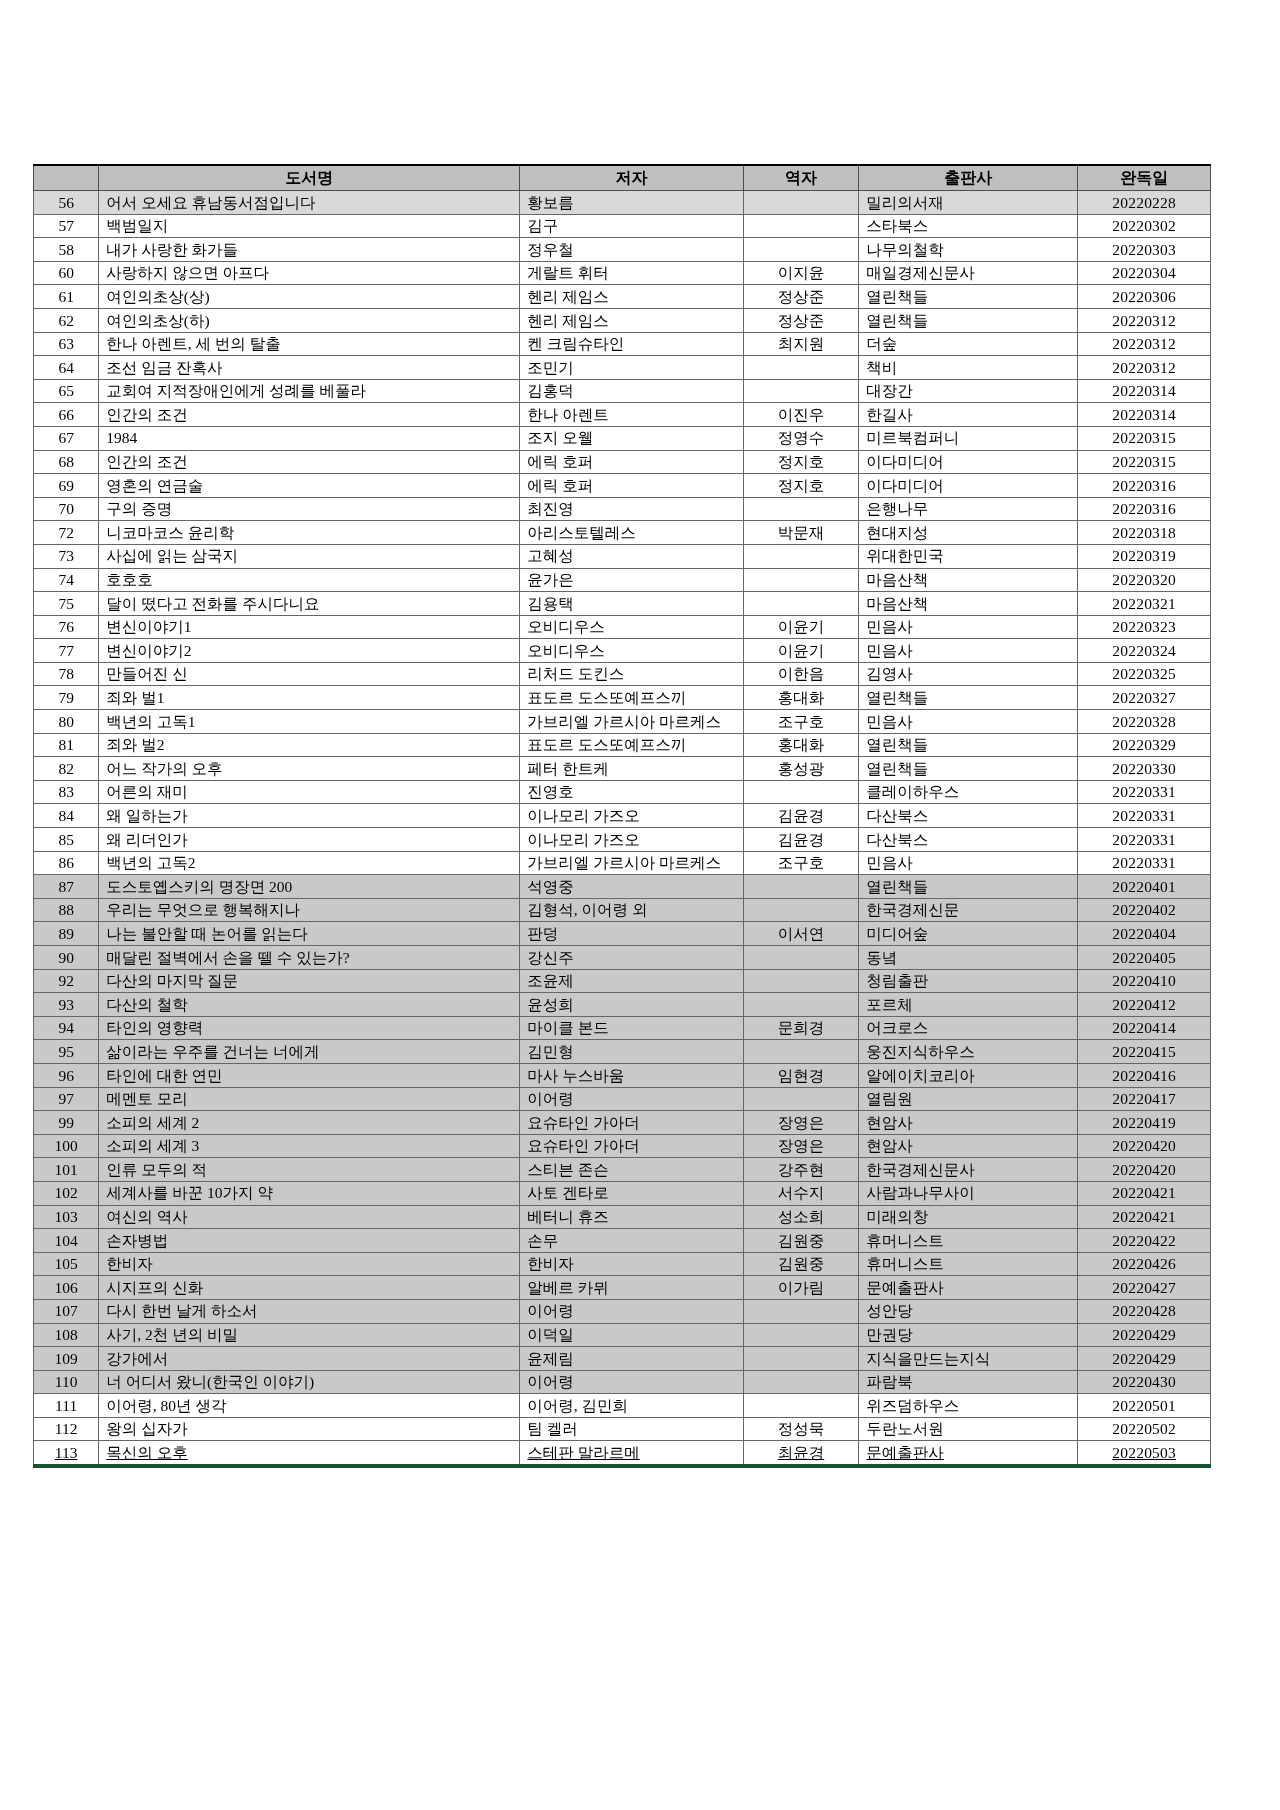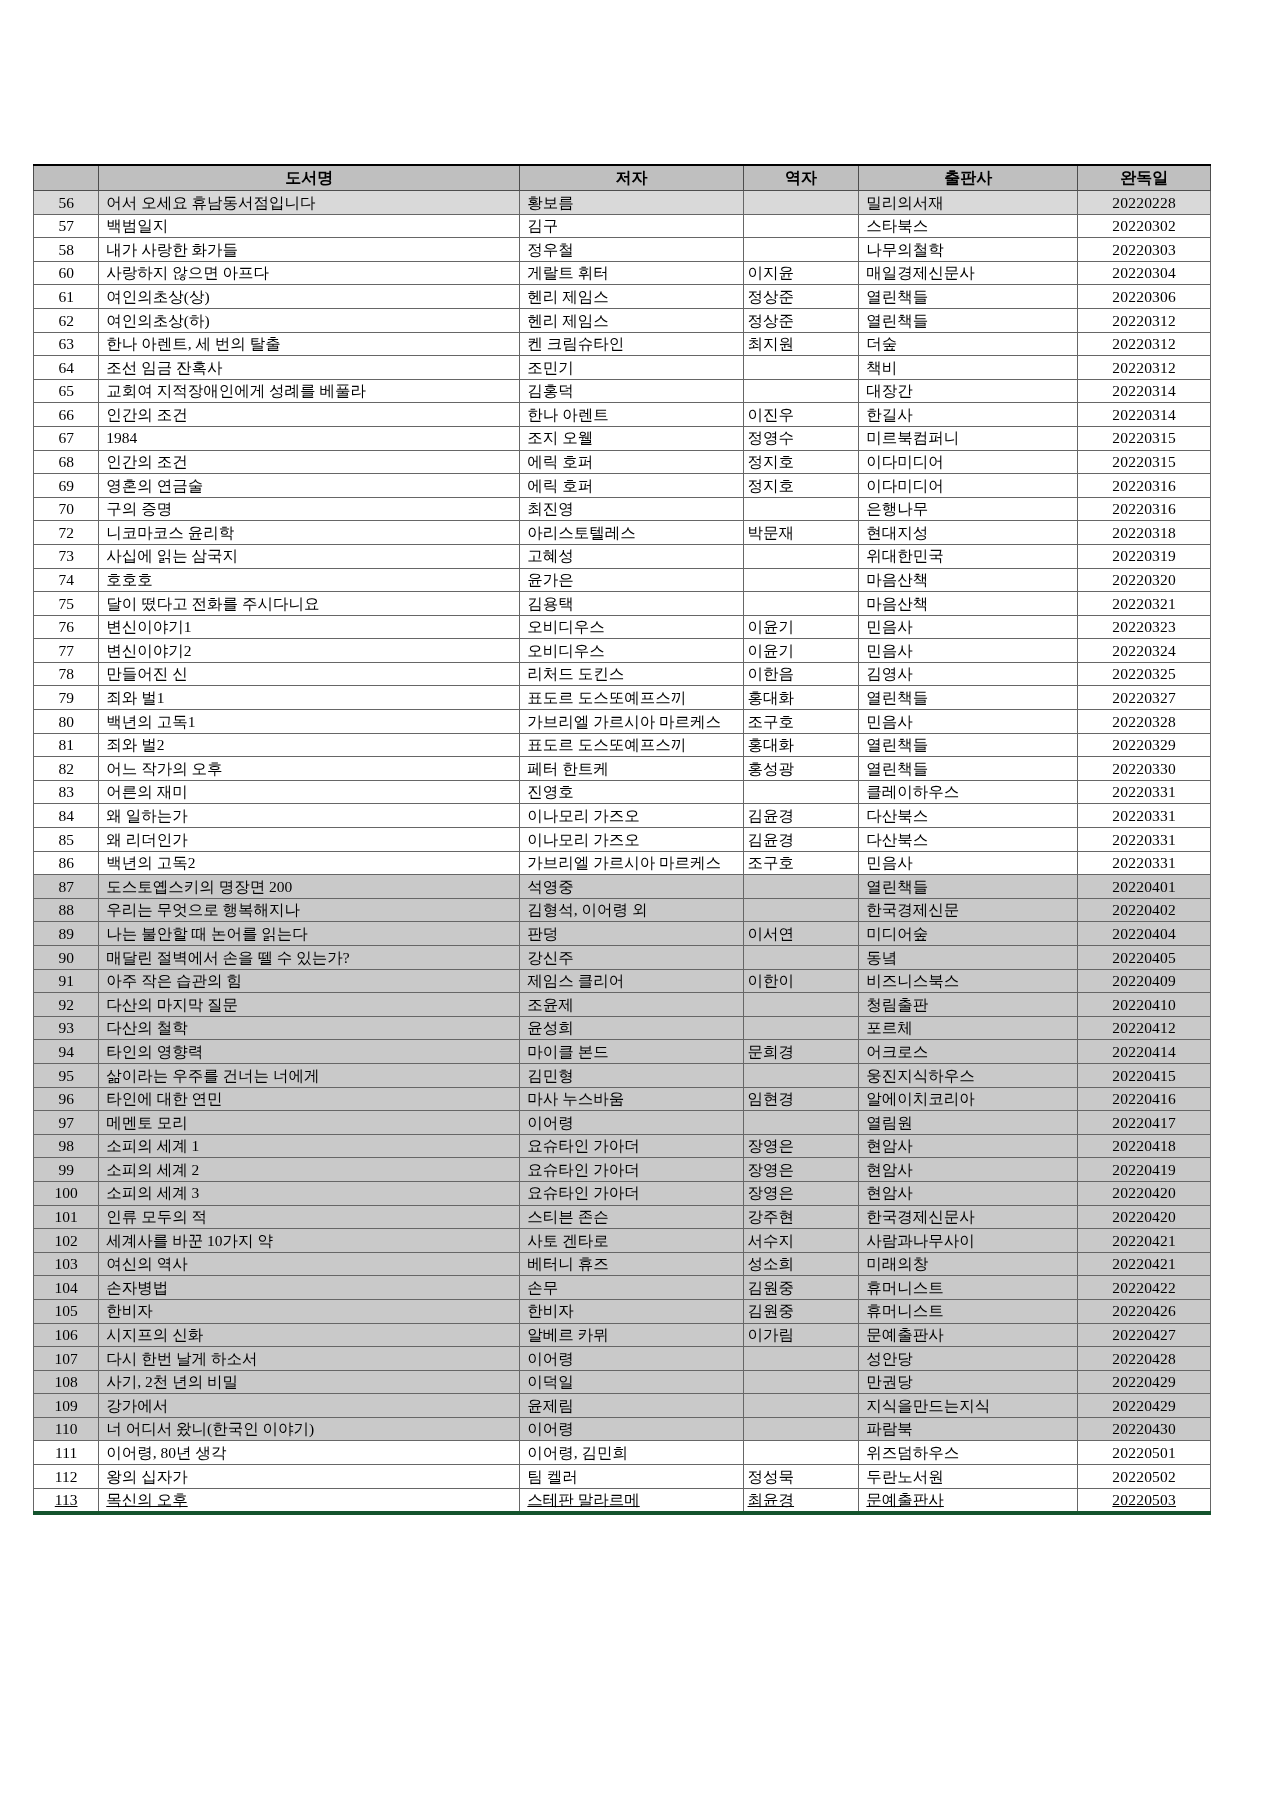--- a/index.html
+++ b/index.html
@@ -63,21 +63,21 @@
   table.booklist td.idx {
     text-align: center;
   }
   table.booklist td.title,
   table.booklist td.author,
   table.booklist td.pub {
     text-align: left;
     padding-left: 7px;
   }
   table.booklist td.trans {
-    text-align: left;
+    text-align: center;
   }
   table.booklist td.date {
     text-align: center;
     letter-spacing: 0.2px;
   }
   table.booklist tr.shade-light td { background: #d9d9d9; }
   table.booklist tr.shade td       { background: #c9c9c9; }
   table.booklist tr.plain td       { background: #ffffff; }
   table.booklist tr:last-child td  { border-bottom: 4px solid #14532d; text-decoration: underline; }
 </style>
@@ -363,28 +363,20 @@
         </tr>
         <tr class="shade">
           <td class="idx">90</td>
           <td class="title">매달린 절벽에서 손을 뗄 수 있는가?</td>
           <td class="author">강신주</td>
           <td class="trans"></td>
           <td class="pub">동녘</td>
           <td class="date">20220405</td>
         </tr>
         <tr class="shade">
-          <td class="idx">91</td>
-          <td class="title">아주 작은 습관의 힘</td>
-          <td class="author">제임스 클리어</td>
-          <td class="trans">이한이</td>
-          <td class="pub">비즈니스북스</td>
-          <td class="date">20220409</td>
-        </tr>
-        <tr class="shade">
           <td class="idx">92</td>
           <td class="title">다산의 마지막 질문</td>
           <td class="author">조윤제</td>
           <td class="trans"></td>
           <td class="pub">청림출판</td>
           <td class="date">20220410</td>
         </tr>
         <tr class="shade">
           <td class="idx">93</td>
           <td class="title">다산의 철학</td>
@@ -419,28 +411,20 @@
         </tr>
         <tr class="shade">
           <td class="idx">97</td>
           <td class="title">메멘토 모리</td>
           <td class="author">이어령</td>
           <td class="trans"></td>
           <td class="pub">열림원</td>
           <td class="date">20220417</td>
         </tr>
         <tr class="shade">
-          <td class="idx">98</td>
-          <td class="title">소피의 세계 1</td>
-          <td class="author">요슈타인 가아더</td>
-          <td class="trans">장영은</td>
-          <td class="pub">현암사</td>
-          <td class="date">20220418</td>
-        </tr>
-        <tr class="shade">
           <td class="idx">99</td>
           <td class="title">소피의 세계 2</td>
           <td class="author">요슈타인 가아더</td>
           <td class="trans">장영은</td>
           <td class="pub">현암사</td>
           <td class="date">20220419</td>
         </tr>
         <tr class="shade">
           <td class="idx">100</td>
           <td class="title">소피의 세계 3</td>

